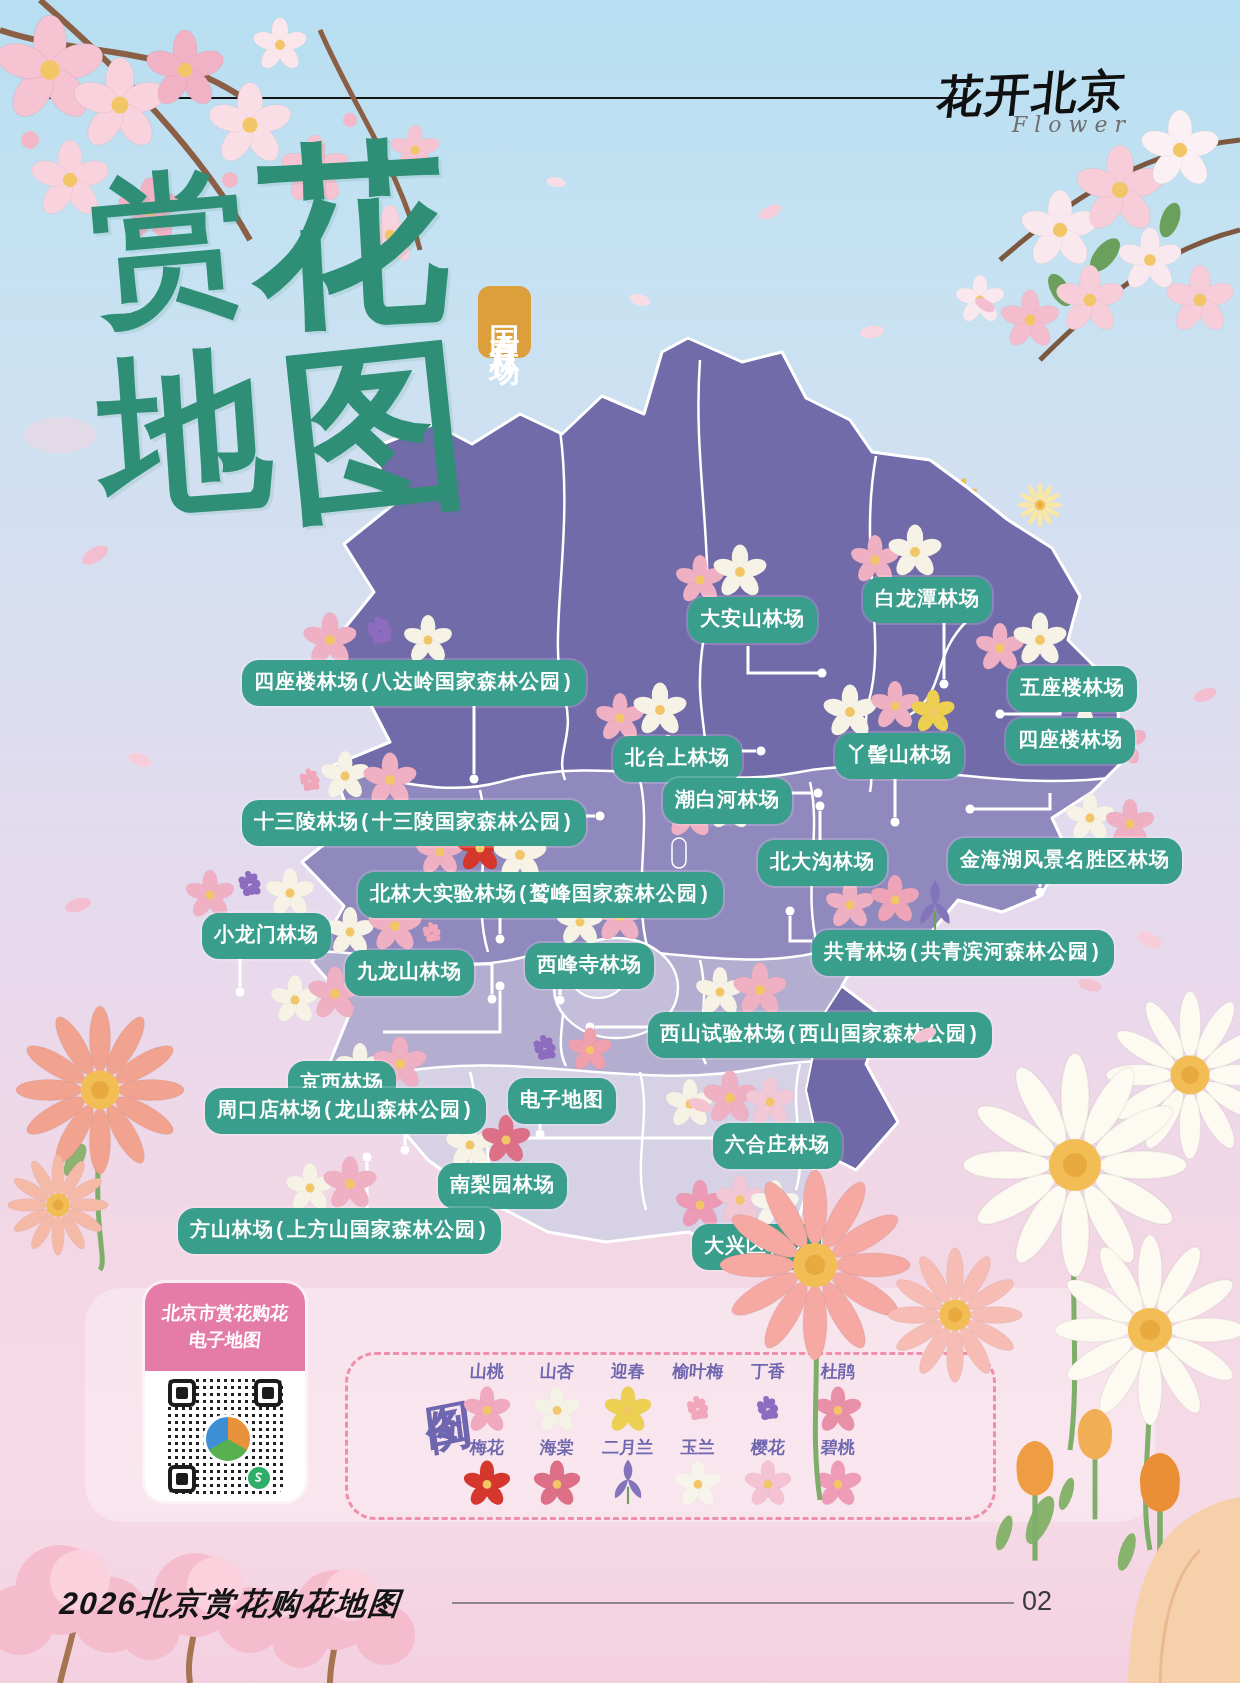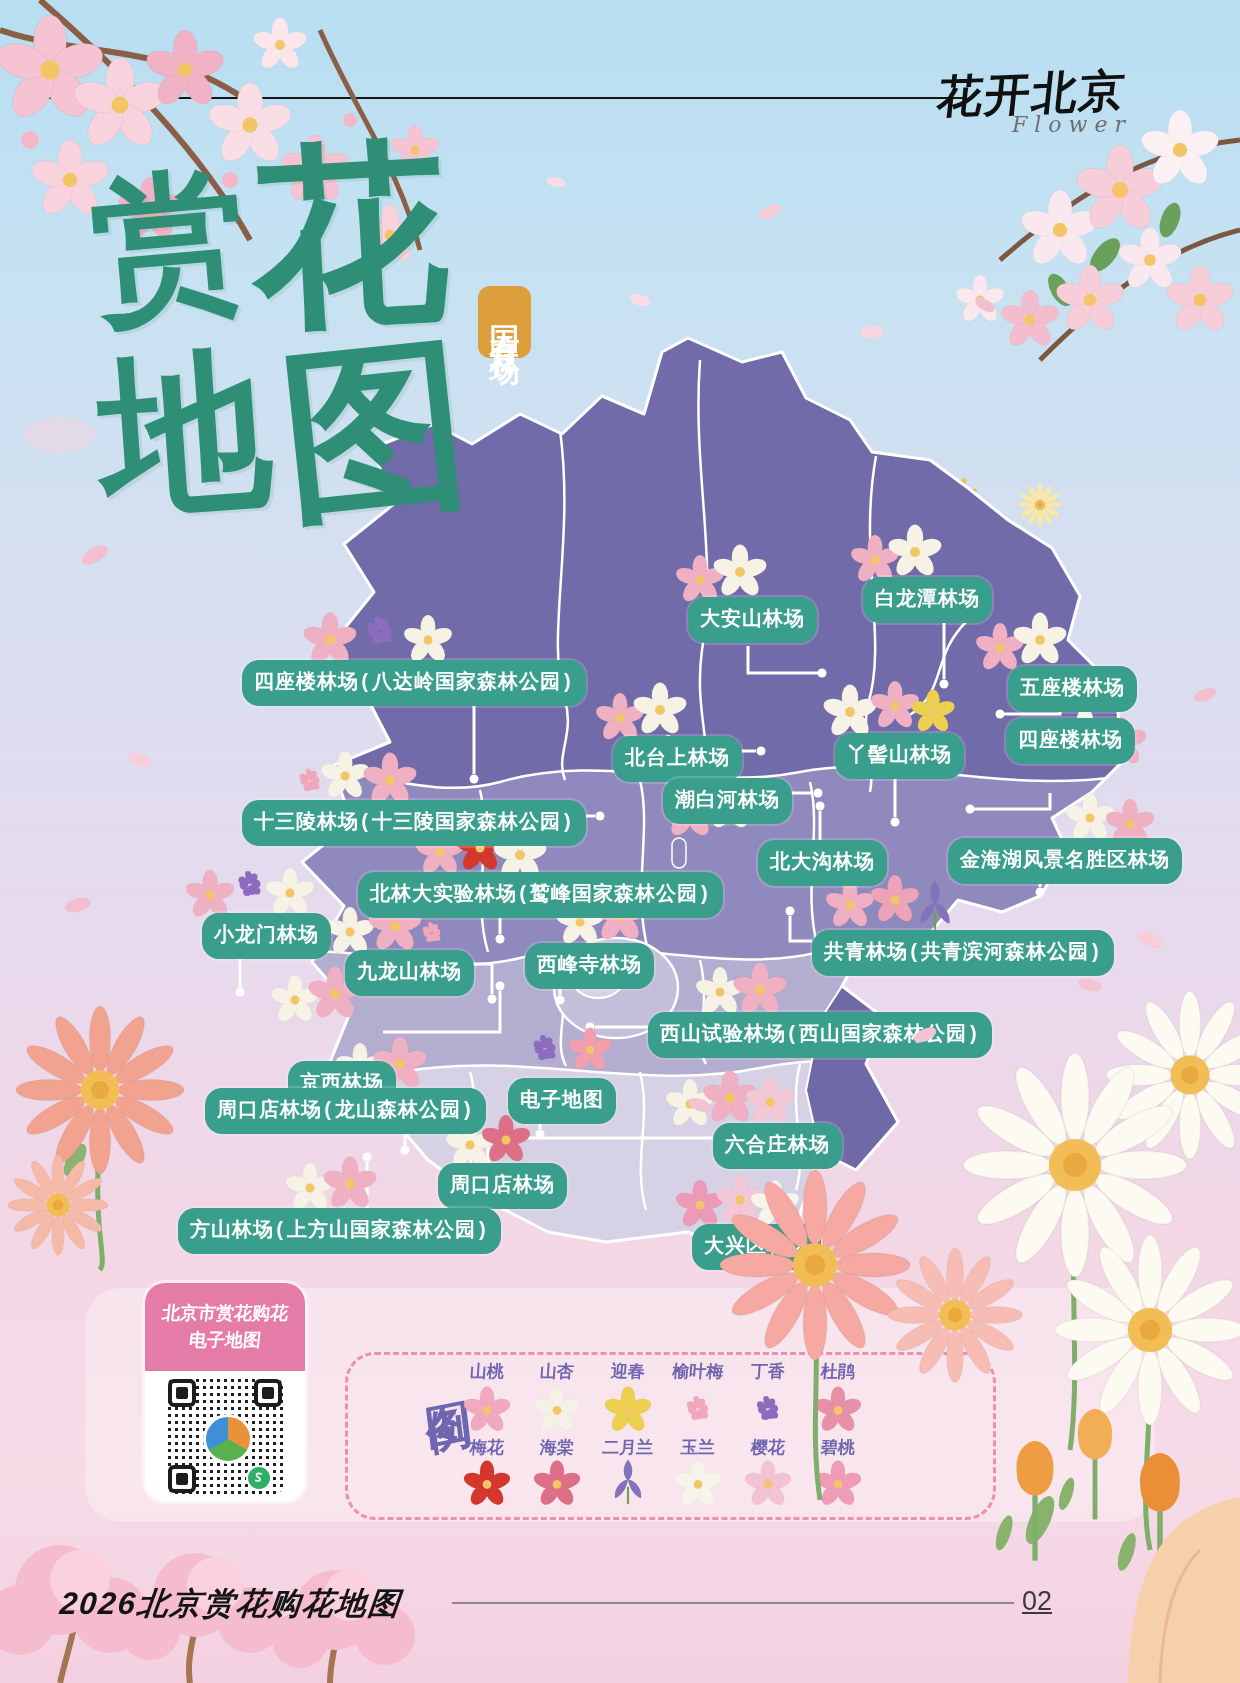--- a/index.html
+++ b/index.html
@@ -55,21 +55,21 @@
   .qr-logo{position:absolute;left:50%;top:50%;width:44px;height:44px;margin:-22px 0 0 -22px;
     border:3px solid #fff;border-radius:50%;
     background:conic-gradient(#e8923c 0 120deg,#58b14e 120deg 240deg,#3f8fd6 240deg 360deg);}
   .qr-mini{position:absolute;right:12px;bottom:4px;width:22px;height:22px;border-radius:50%;
     background:#2fae67;border:2px solid #fff;}
 
   
   .footer-title{position:absolute;left:60px;top:1583px;z-index:30;color:#141414;font-weight:bold;
     font-size:31px;letter-spacing:2px;font-style:italic;transform:skewX(-6deg);}
   .footer-line{position:absolute;left:452px;top:1602px;width:562px;height:2px;background:#8f8390;z-index:30;}
-  .footer-page{position:absolute;left:1022px;top:1586px;z-index:30;color:#3a3a3a;font-size:27px;text-decoration:underline;}
+  .footer-page{position:absolute;left:1022px;top:1586px;z-index:30;color:#3a3a3a;font-size:27px;}
 </style>
 </head>
 <body>
 
 <svg class="layer z4" viewBox="0 0 1240 1683">
   <defs>
     <symbol id="f5" overflow="visible">
       <g stroke="rgba(0,0,0,0.05)" stroke-width="1">
         <ellipse cx="0" cy="-26" rx="15" ry="24"></ellipse>
         <ellipse cx="0" cy="-26" rx="15" ry="24" transform="rotate(72)"></ellipse>
@@ -387,21 +387,21 @@
 <div class="pill" style="left:358px;top:872px">北林大实验林场(鹫峰国家森林公园)</div>
 <div class="pill" style="left:202px;top:913px">小龙门林场</div>
 <div class="pill" style="left:812px;top:930px">共青林场(共青滨河森林公园)</div>
 <div class="pill" style="left:345px;top:950px">九龙山林场</div>
 <div class="pill" style="left:525px;top:943px">西峰寺林场</div>
 <div class="pill" style="left:288px;top:1061px">京西林场</div>
 <div class="pill" style="left:648px;top:1012px">西山试验林场(西山国家森林公园)</div>
 <div class="pill" style="left:508px;top:1078px">电子地图</div>
 <div class="pill" style="left:205px;top:1088px">周口店林场(龙山森林公园)</div>
 <div class="pill" style="left:713px;top:1123px">六合庄林场</div>
-<div class="pill" style="left:438px;top:1163px">周口店林场</div>
+<div class="pill" style="left:438px;top:1163px">南梨园林场</div>
 <div class="pill" style="left:178px;top:1208px">方山林场(上方山国家森林公园)</div>
 <div class="pill" style="left:692px;top:1224px">大兴区林场</div>
 
 <div class="legend-box"></div>
 <div class="legend-heading">图例</div>
 
 <div class="lname" style="left:442px;top:1360px">山桃</div>
 <div class="lname" style="left:512px;top:1360px">山杏</div>
 <div class="lname" style="left:583px;top:1360px">迎春</div>
 <div class="lname" style="left:653px;top:1360px">榆叶梅</div>

